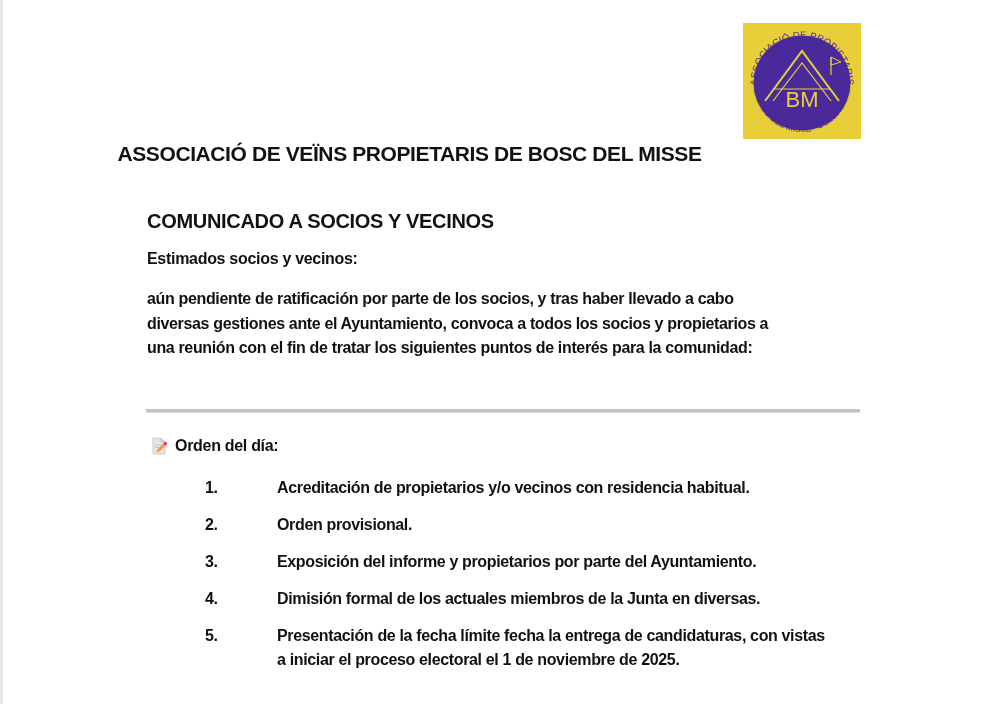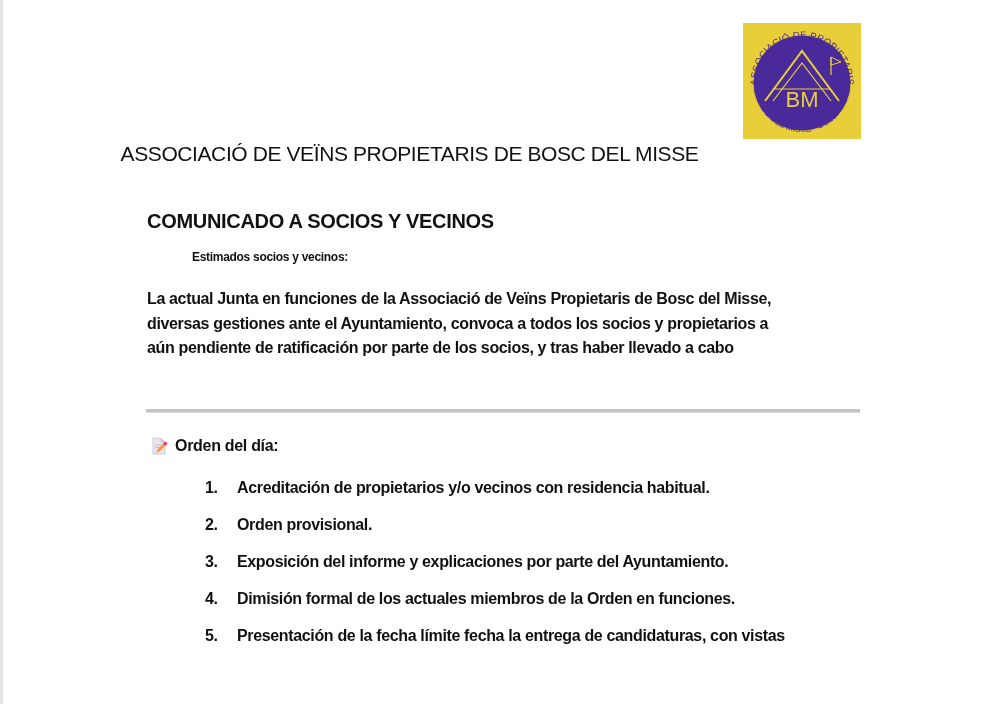--- a/index.html
+++ b/index.html
@@ -26,39 +26,38 @@
       left: 743px; top: 23px;
       width: 118px; height: 116px;
       background: #e8cf3a;
     }
     .logo svg { display: block; width: 100%; height: 100%; }
     .title {
       position: absolute;
       left: 0; width: 819px;
       top: 142px;
       text-align: center;
-      font-weight: normal;
+      font-weight: bold;
       font-size: 21px;
       letter-spacing: -0.4px;
       color: #111;
     }
     .section-heading {
       position: absolute;
       left: 147px; top: 210px;
       font-weight: bold;
       font-size: 20px;
       letter-spacing: -0.3px;
     }
     .greeting {
       position: absolute;
       left: 147px; top: 250px;
       font-weight: bold;
-      font-size: 12px;
+      font-size: 16px;
       letter-spacing: -0.3px;
-      margin-left: 45px;
     }
     .intro {
       position: absolute;
       left: 147px; top: 287px;
       width: 725px;
       font-weight: bold;
       font-size: 16px;
       line-height: 24.5px;
       letter-spacing: -0.35px;
     }
@@ -98,21 +97,21 @@
       font-size: 16px;
       line-height: 24px;
       letter-spacing: -0.35px;
       margin-bottom: 13px;
     }
     .agenda-num {
       width: 32px;
       flex: none;
     }
     .agenda-text { flex: 1; }
-    .agenda-text span { display: block; white-space: nowrap; }
+    .agenda-text span { display: block; white-space: nowrap; margin-left: 40px; }
   </style>
 </head>
 <body>
 
 <div class="left-edge"></div>
 
 <div class="logo">
   <svg viewBox="0 0 118 116" xmlns="http://www.w3.org/2000/svg">
     <defs>
       <path id="arcTop" d="M 14 60 A 45 45 0 0 1 104 60"></path>
@@ -135,23 +134,23 @@
   </svg>
 </div>
 
 <div class="title">ASSOCIACIÓ DE VEÏNS PROPIETARIS DE BOSC DEL MISSE</div>
 
 <div class="section-heading">COMUNICADO A SOCIOS Y VECINOS</div>
 
 <div class="greeting">Estimados socios y vecinos:</div>
 
 <div class="intro">
-  <span>La actual Junta en funciones de la Associació de Veïns Propietaris de Bosc del Misse,</span>
+  <span>aún pendiente de ratificación por parte de los socios, y tras haber llevado a cabo</span>
   <span>diversas gestiones ante el Ayuntamiento, convoca a todos los socios y propietarios a</span>
-  <span>aún pendiente de ratificación por parte de los socios, y tras haber llevado a cabo</span>
+  <span>una reunión con el fin de tratar los siguientes puntos de interés para la comunidad:</span>
 </div>
 
 <div class="rule"></div>
 
 <div class="agenda-heading">
   <span class="memo-icon">
     <svg viewBox="0 0 18 18" width="18" height="18" xmlns="http://www.w3.org/2000/svg">
       <path d="M3 1 H11 L15 5 V17 H3 Z" fill="#e9e4ee" stroke="#c9c2d2" stroke-width="0.8"></path>
       <path d="M11 1 V5 H15" fill="#d6cfe0" stroke="#c9c2d2" stroke-width="0.8"></path>
       <line x1="5" y1="8" x2="12" y2="8" stroke="#bdb5c8" stroke-width="0.8"></line>
@@ -172,28 +171,29 @@
   </li>
   <li class="agenda-item">
     <span class="agenda-num">2.</span>
     <span class="agenda-text">
       <span>Orden provisional.</span>
     </span>
   </li>
   <li class="agenda-item">
     <span class="agenda-num">3.</span>
     <span class="agenda-text">
-      <span>Exposición del informe y explicaciones por parte del Ayuntamiento.</span>
+      <span>Exposición del informe y propietarios por parte del Ayuntamiento.</span>
     </span>
   </li>
   <li class="agenda-item">
     <span class="agenda-num">4.</span>
     <span class="agenda-text">
-      <span>Dimisión formal de los actuales miembros de la Orden en funciones.</span>
+      <span>Dimisión formal de los actuales miembros de la Junta en diversas.</span>
     </span>
   </li>
   <li class="agenda-item">
     <span class="agenda-num">5.</span>
     <span class="agenda-text">
       <span>Presentación de la fecha límite fecha la entrega de candidaturas, con vistas</span>
+      <span>a iniciar el proceso electoral el 1 de noviembre de 2025.</span>
     </span>
   </li>
 </ol>
 
 </body></html>

